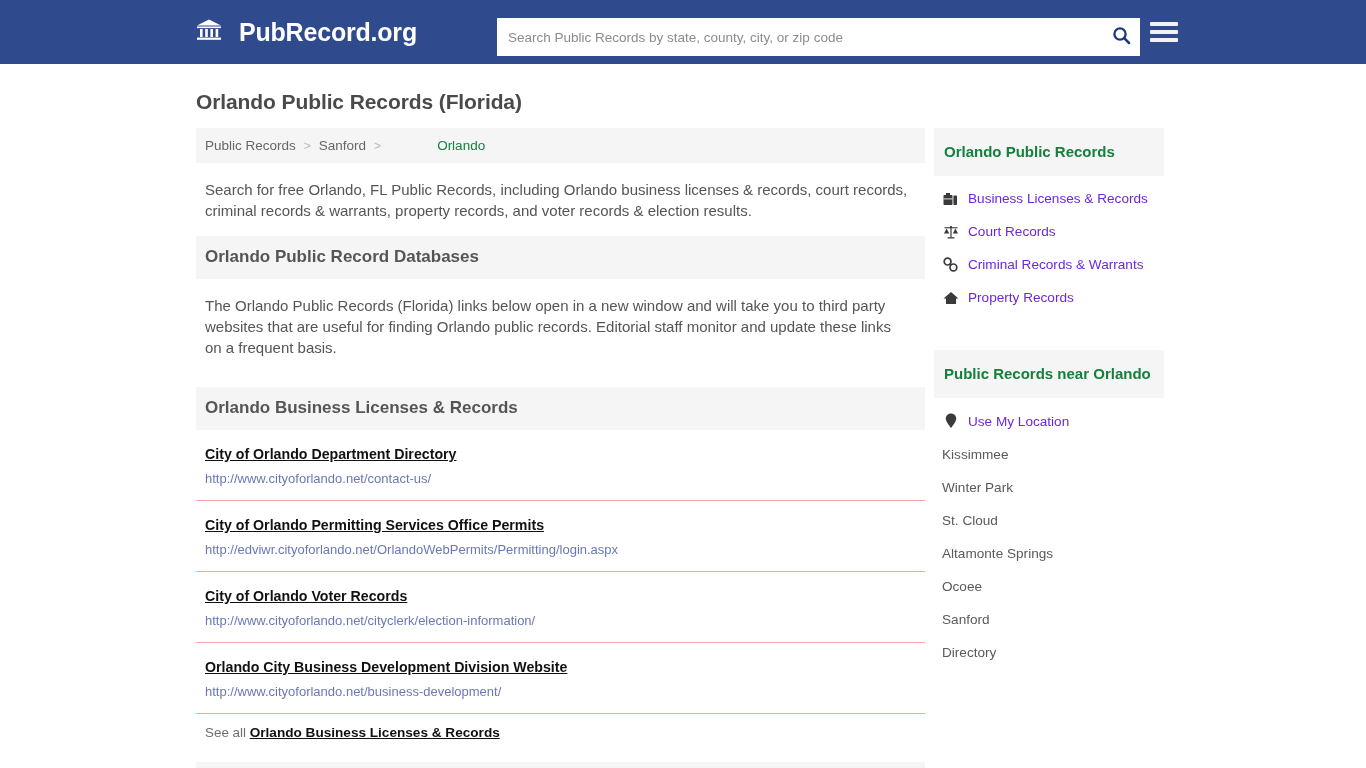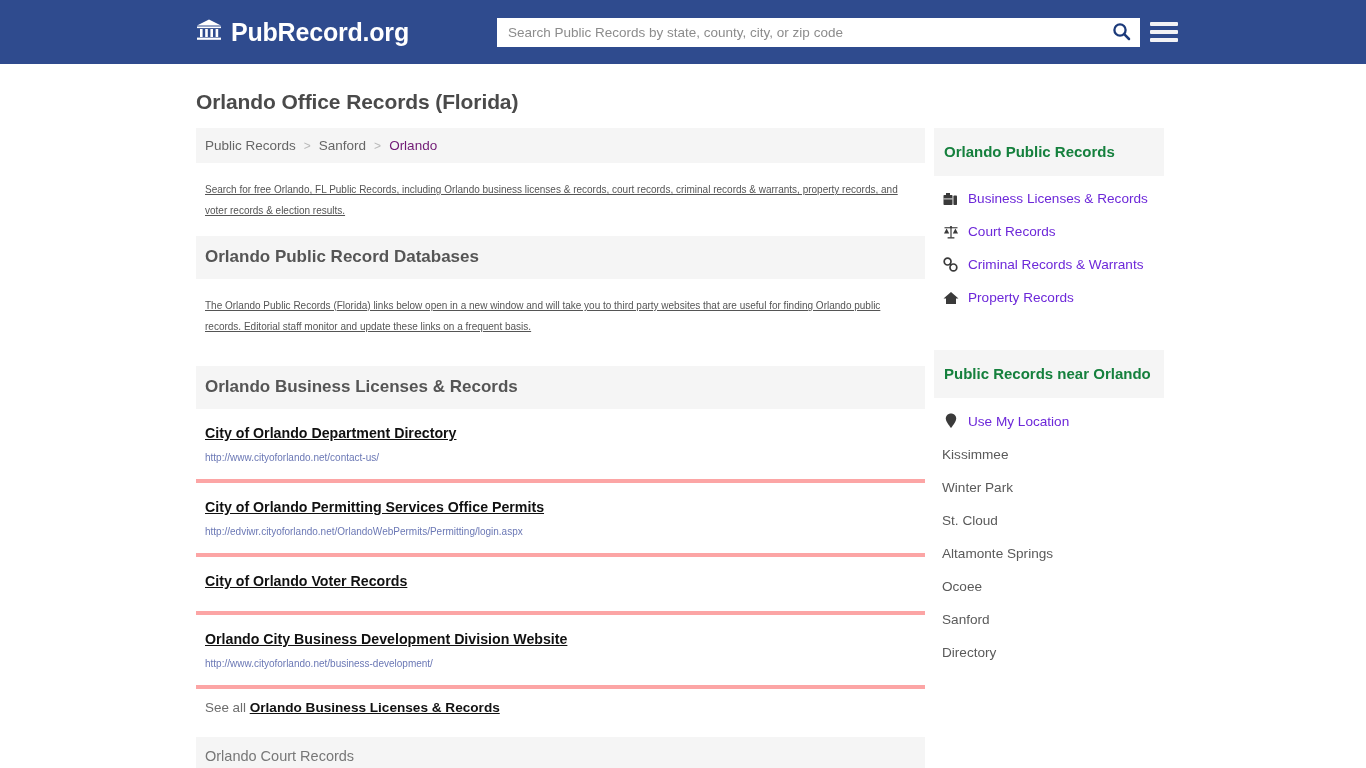--- a/index.html
+++ b/index.html
@@ -28,27 +28,28 @@
     text-decoration: none;
     user-select: none;
   }
   .brand-icon { display: block; }
   .brand-text {
     color: #ffffff;
     font-size: 25px;
     font-weight: bold;
     letter-spacing: -0.2px;
     line-height: 1;
+    margin-left: 8px;
   }
   .search-wrap {
     position: absolute;
     left: 497px;
     top: 18px;
     width: 643px;
-    height: 29px;
+    height: 38px;
     background: #ffffff;
     display: flex;
     align-items: center;
     border: 1px solid #ffffff;
   }
   .search-input {
     flex: 1;
     border: 0;
     outline: 0;
     height: 27px;
@@ -117,63 +118,62 @@
     display: flex;
     align-items: center;
     gap: 8px;
     text-align: center;
   }
   .breadcrumb a {
     color: #666666;
     text-decoration: none;
   }
   .breadcrumb .sep { color: #b9b9b9; font-size: 12px; }
-  .breadcrumb .current { color: #701a75; }
+  .breadcrumb .current { color: #15803d; margin-left: 48px; }
 
   
   .intro {
     margin: 0;
     padding: 16px 14px 15px 9px;
-    font-size: 10px;
+    font-size: 15px;
     line-height: 21px;
     color: #555555;
-    text-decoration: underline;
   }
 
   
   .section-bar {
     background: #f5f5f5;
     padding: 11px 9px 12px 9px;
     font-size: 17px;
     font-weight: bold;
     color: #555555;
   }
   .section-bar.light {
     font-weight: normal;
     color: #777777;
     font-size: 14.5px;
   }
 
   
   .link-row {
     padding: 15px 9px 13px 9px;
-    border-bottom: 4px solid #fca5a5;
+    border-bottom: 1px solid #fca5a5;
   }
   .link-row:last-child { border-bottom: 0; }
   .link-title {
     display: inline-block;
     font-size: 14.2px;
     font-weight: bold;
     color: #111111;
     text-decoration: underline;
     margin-bottom: 9px;
     cursor: pointer;
   }
   .link-url {
-    font-size: 10px;
+    font-size: 13px;
     color: #6b78b5;
     word-break: break-all;
     line-height: 16px;
   }
   .see-all {
     padding: 11px 9px 12px 9px;
     font-size: 13.4px;
     color: #6d6d6d;
   }
   .see-all a {
@@ -260,21 +260,21 @@
 
   <button class="menu-btn">
     <span></span>
     <span></span>
     <span></span>
   </button>
 </div>
 
 <div class="page">
 
-  <h1 class="page-title">Orlando Office Records (Florida)</h1>
+  <h1 class="page-title">Orlando Public Records (Florida)</h1>
 
   <div class="columns">
 
     <div class="main-col">
 
       <div class="breadcrumb">
         <a href="#">Public Records</a>
         <span class="sep">&gt;</span>
         <a href="#">Sanford</a>
         <span class="sep">&gt;</span>
@@ -294,20 +294,21 @@
       <div class="link-row">
         <a class="link-title" href="#">City of Orlando Department Directory</a>
         <div class="link-url">http://www.cityoforlando.net/contact-us/</div>
       </div>
       <div class="link-row">
         <a class="link-title" href="#">City of Orlando Permitting Services Office Permits</a>
         <div class="link-url">http://edviwr.cityoforlando.net/OrlandoWebPermits/Permitting/login.aspx</div>
       </div>
       <div class="link-row">
         <a class="link-title" href="#">City of Orlando Voter Records</a>
+        <div class="link-url">http://www.cityoforlando.net/cityclerk/election-information/</div>
       </div>
       <div class="link-row">
         <a class="link-title" href="#">Orlando City Business Development Division Website</a>
         <div class="link-url">http://www.cityoforlando.net/business-development/</div>
       </div>
 
       <div class="see-all">
         <span>See all</span>
         <a href="#">Orlando Business Licenses &amp; Records</a>
       </div>

